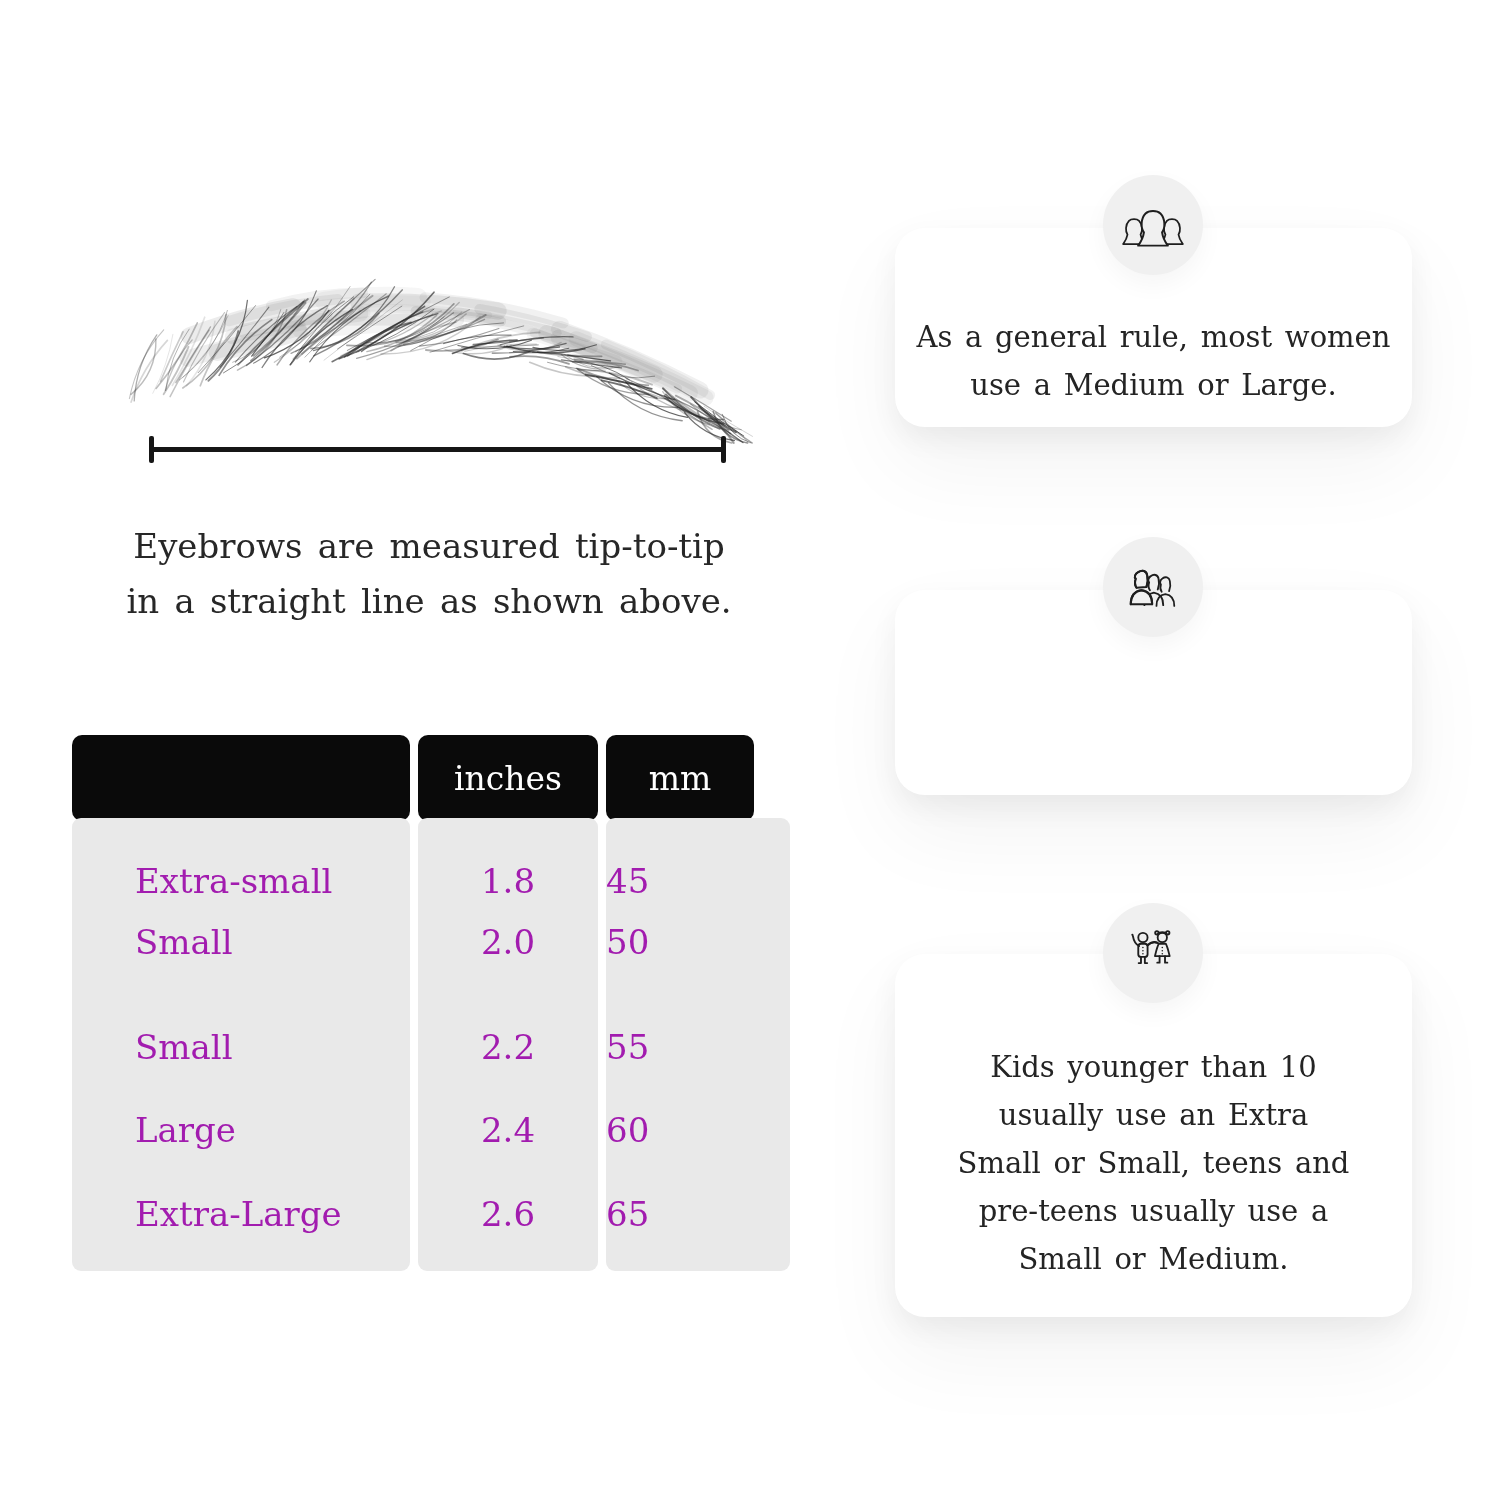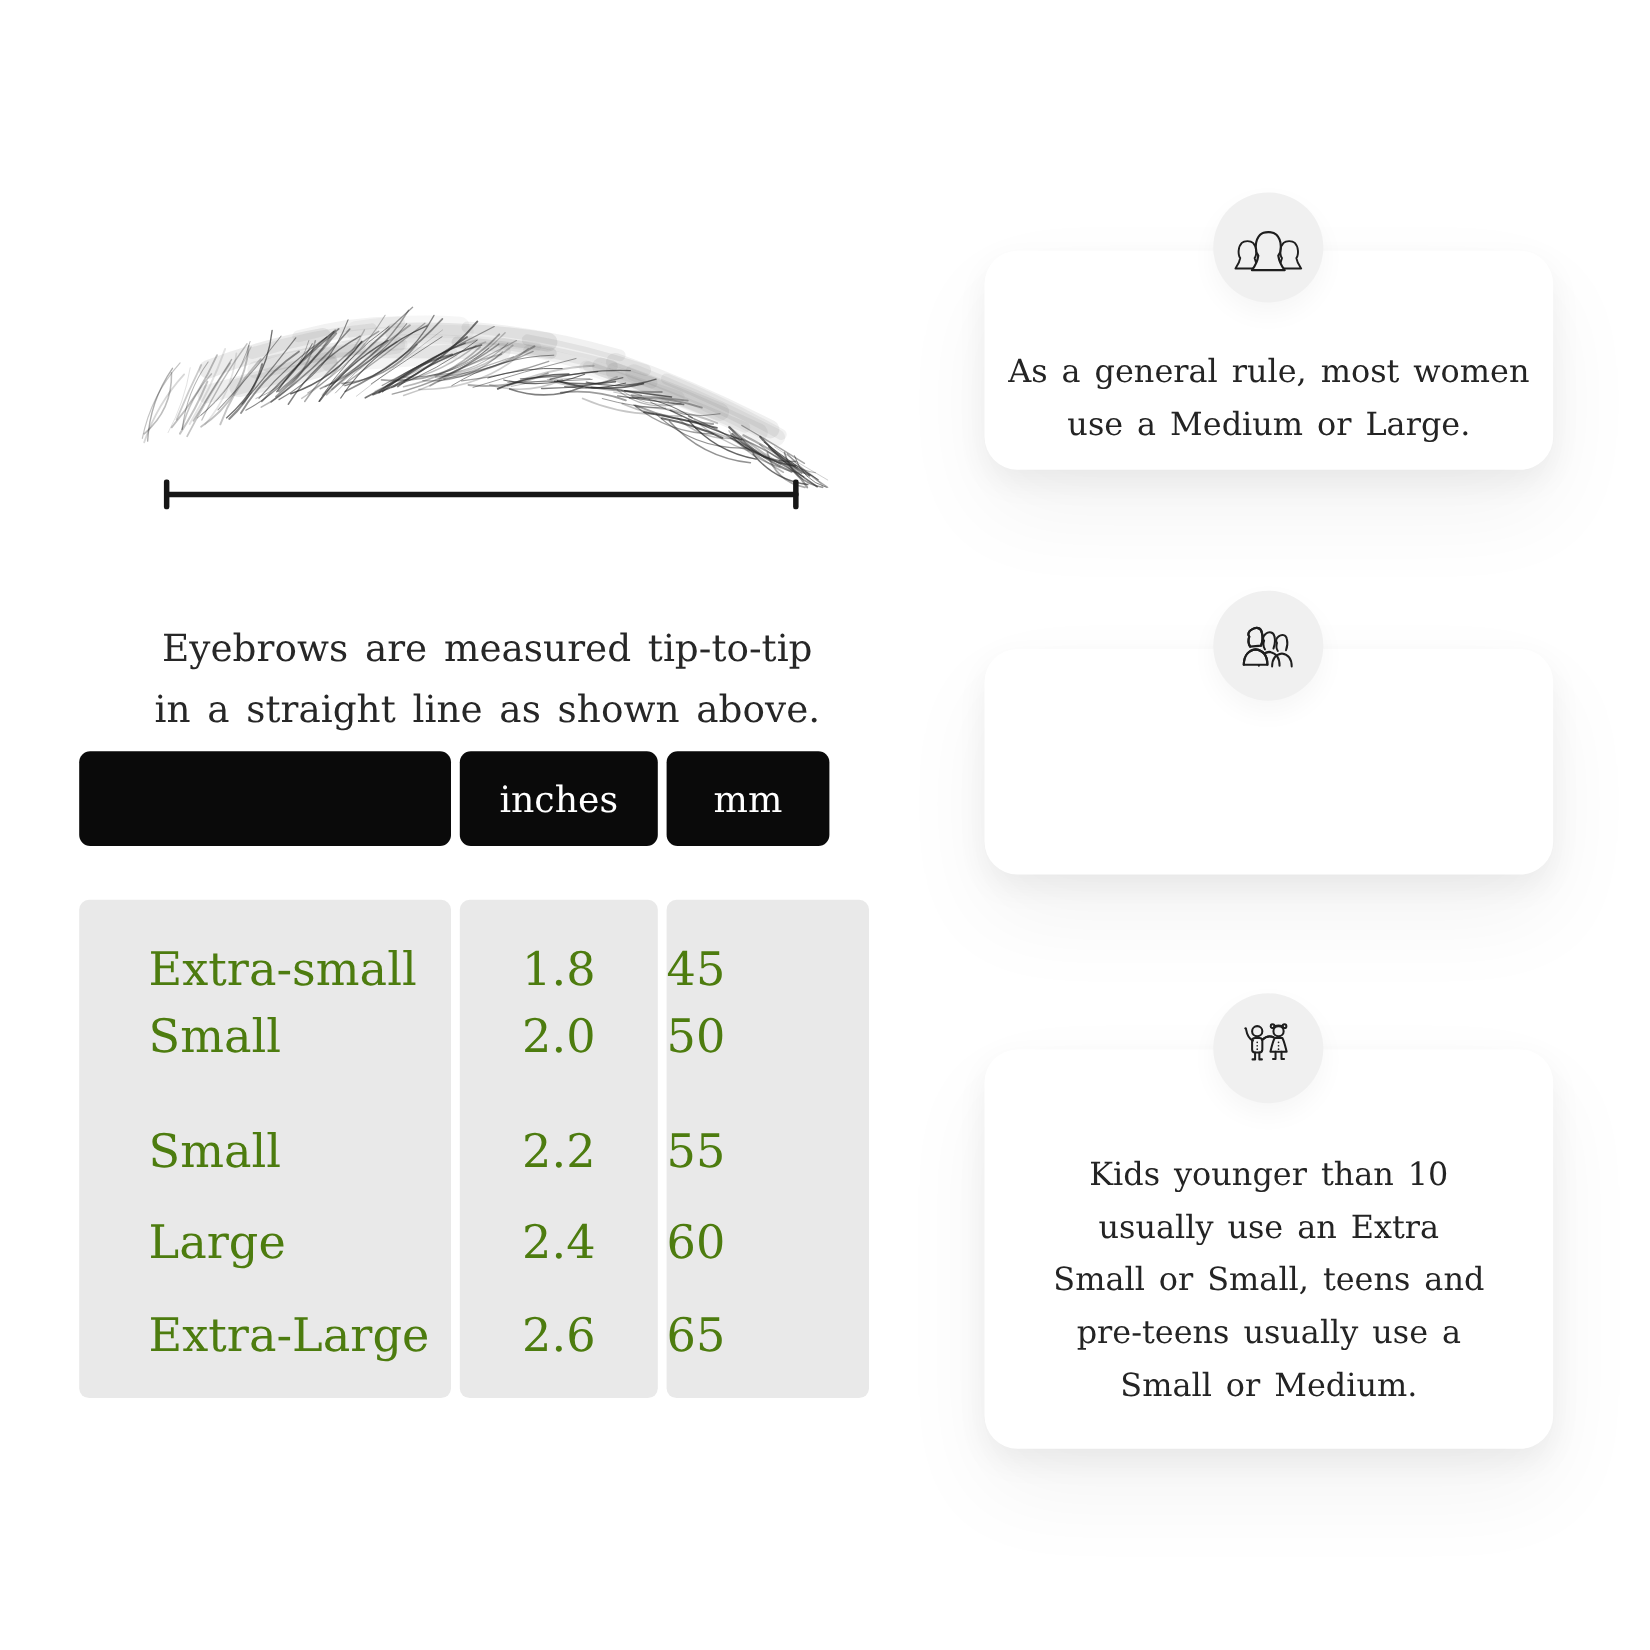--- a/index.html
+++ b/index.html
@@ -6,34 +6,34 @@
   body{width:1500px;height:1500px;position:relative;overflow:hidden;
        font-family:"DejaVu Serif","Liberation Serif",serif;color:#222;}
   .stage{position:absolute;inset:0;}
 
   
   #brow-svg{position:absolute;left:105px;top:238px;width:665px;height:212px;overflow:visible;}
   .ruler-bar{position:absolute;left:150px;top:447px;width:576px;height:5px;background:#161616;border-radius:2px;}
   .ruler-cap{position:absolute;top:436px;width:5px;height:27px;background:#161616;border-radius:2px;}
   .ruler-cap.left{left:149px;}
   .ruler-cap.right{left:721px;}
-  .caption{position:absolute;left:72px;top:519px;width:742px;text-align:center;
-           font-size:34px;line-height:55px;white-space:pre-line;word-spacing:.13em;color:#272727;margin-top:44px;}
+  .caption{position:absolute;left:58px;top:519px;width:742px;text-align:center;
+           font-size:34px;line-height:55px;white-space:pre-line;word-spacing:.13em;color:#272727;}
 
   
-  .hcell{position:absolute;top:683px;height:86px;background:#0a0a0a;border-radius:10px;
+  .hcell{position:absolute;top:735px;height:86px;background:#0a0a0a;border-radius:10px;
          display:flex;align-items:center;justify-content:center;color:#fff;font-size:33px;}
   .h1{left:72px;width:338px;}
   .h2{left:418px;width:180px;}
   .h3{left:606px;width:148px;}
   .bcol{position:absolute;top:818px;height:453px;background:#e9e9e9;border-radius:9px;}
   .b1{left:72px;width:338px;}
   .b2{left:418px;width:180px;}
   .b3{left:606px;width:184px;}
-  .trow{position:absolute;left:0;height:48px;width:800px;font-size:42px;line-height:48px;color:#4d7c0f;padding-left:28px;}
+  .trow{position:absolute;left:0;height:48px;width:800px;font-size:34px;line-height:48px;color:#a21caf;padding-left:28px;}
   .trow .lab{position:absolute;left:135px;width:270px;text-align:left;}
   .trow .vin{position:absolute;left:418px;width:180px;text-align:center;}
   .trow .vmm{position:absolute;left:606px;width:184px;text-align:left;}
 
   
   .card{position:absolute;left:895px;width:517px;background:#ffffff;border-radius:30px;
         box-shadow:0 12px 28px rgba(0,0,0,.055),0 38px 85px rgba(0,0,0,.05);}
   .card.c1{top:228px;height:199px;}
   .card.c2{top:590px;height:205px;}
   .card.c3{top:954px;height:363px;}

